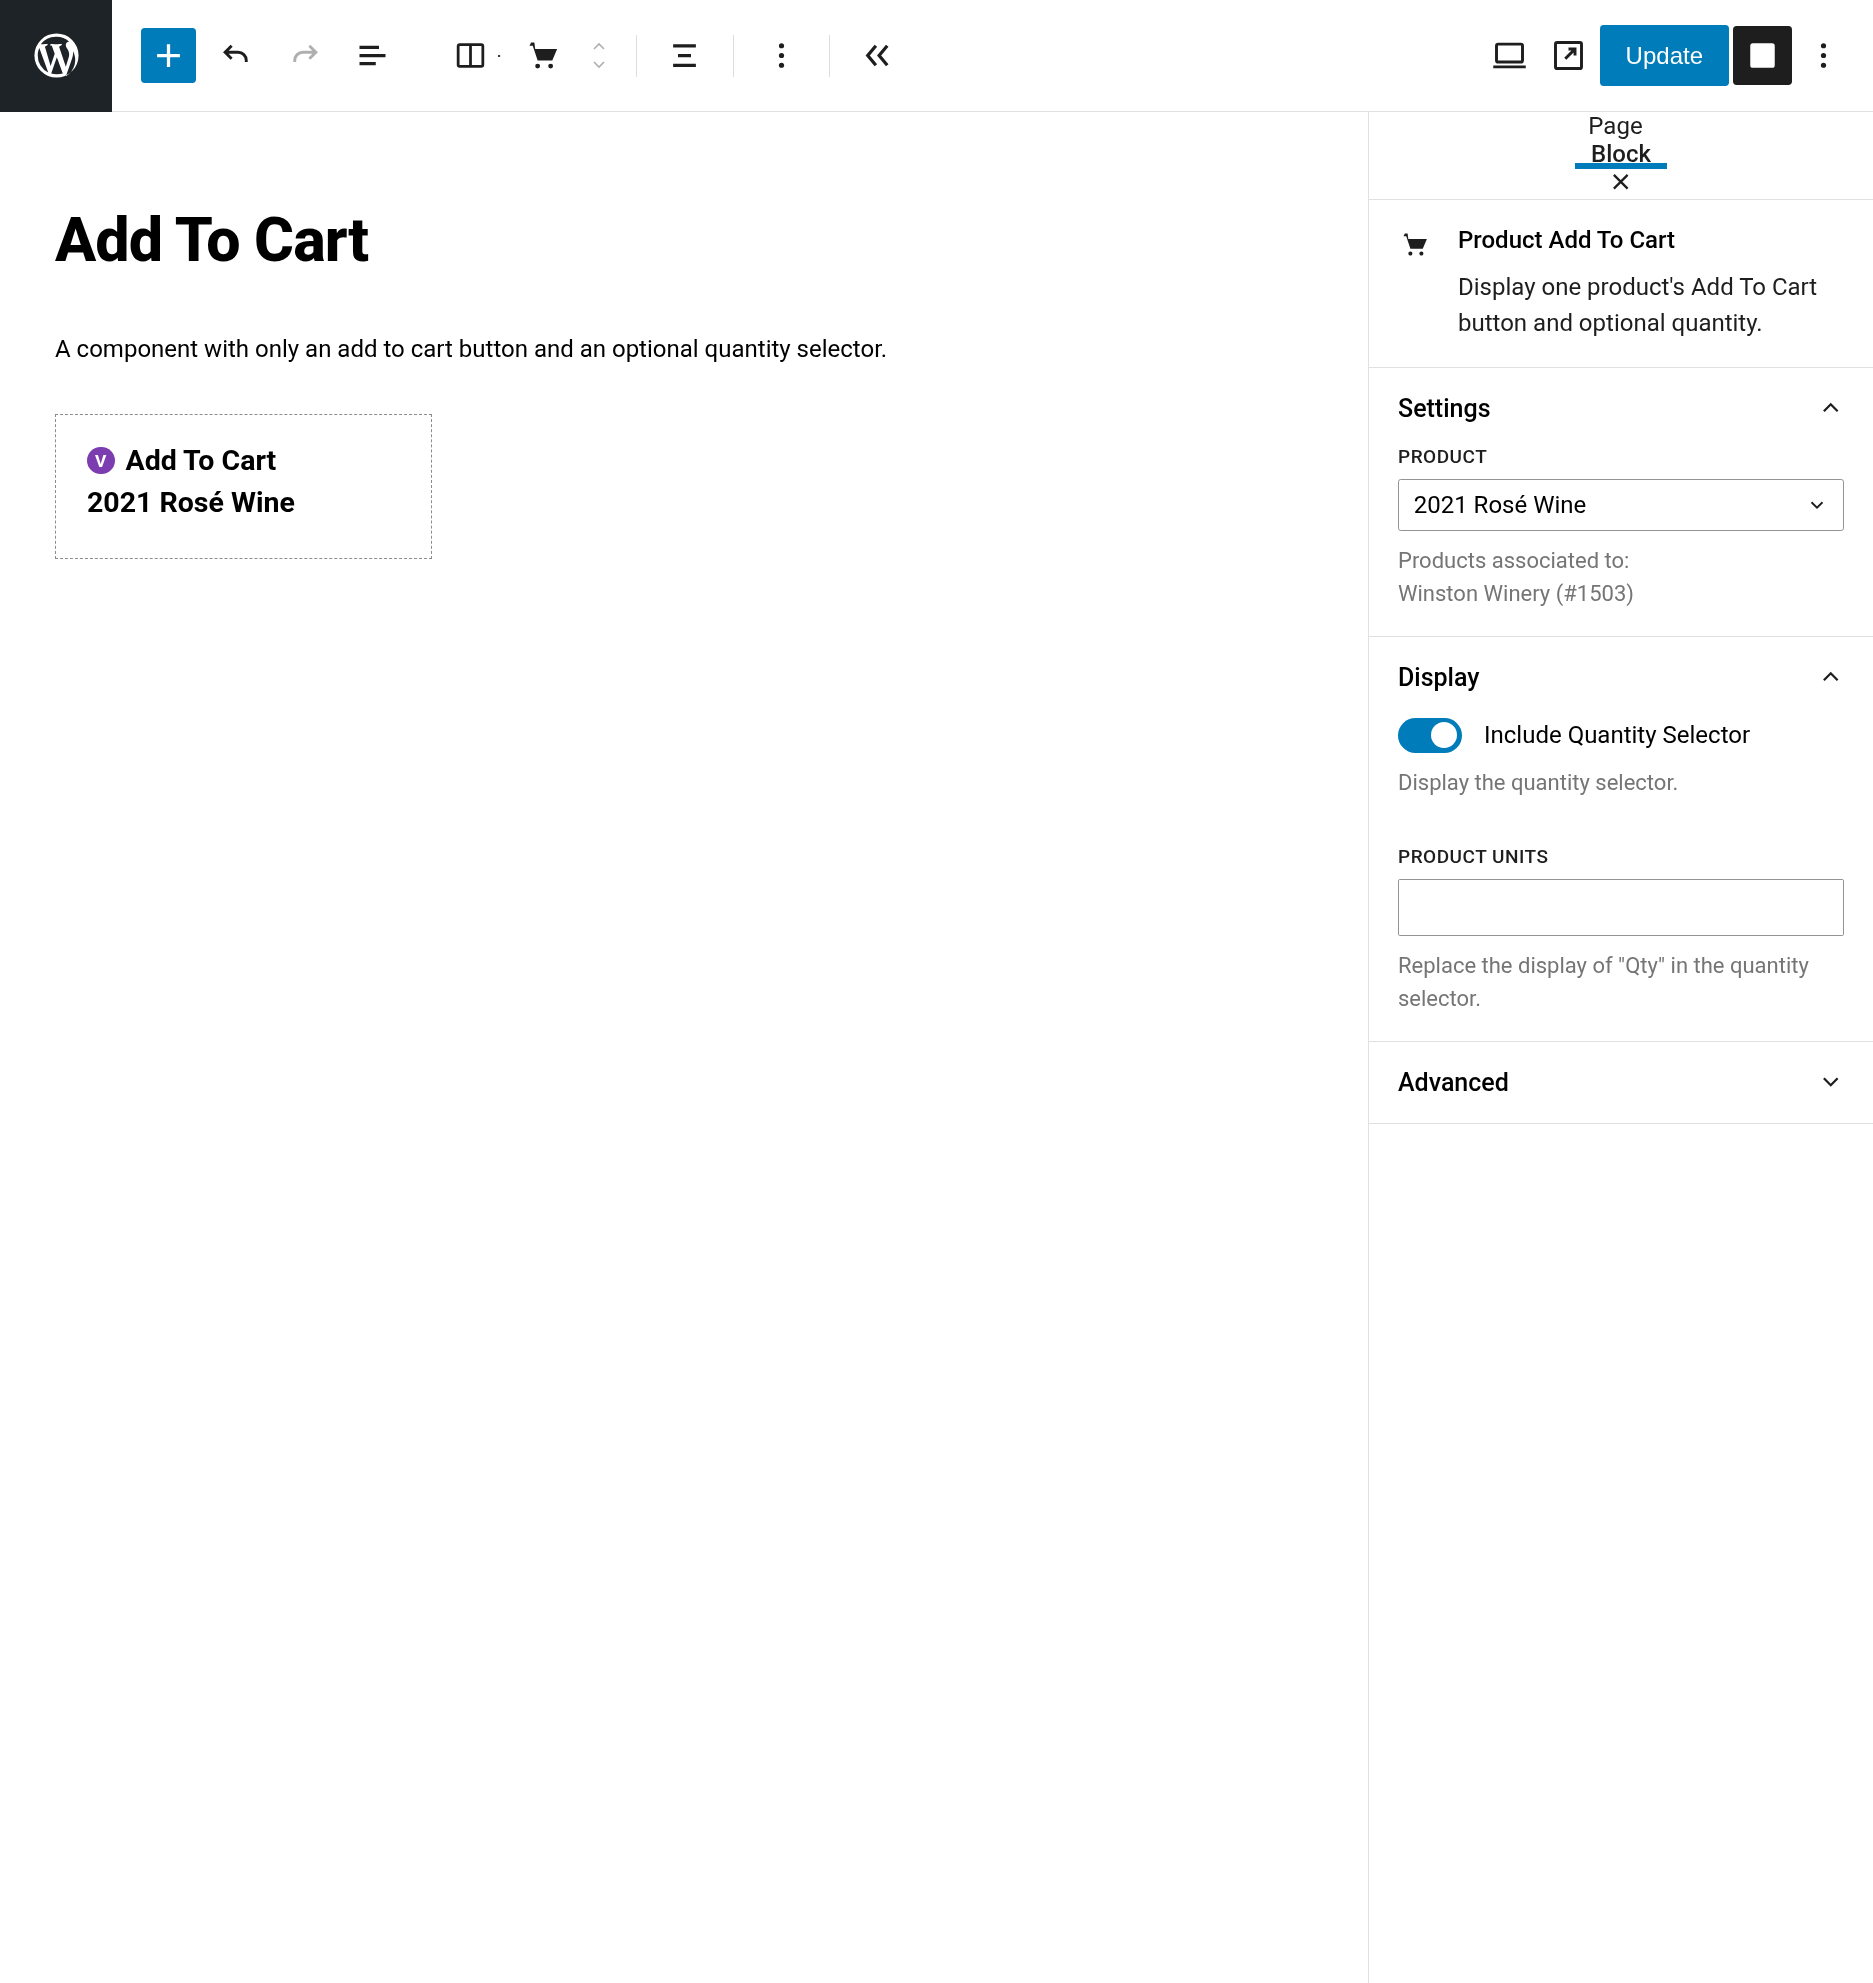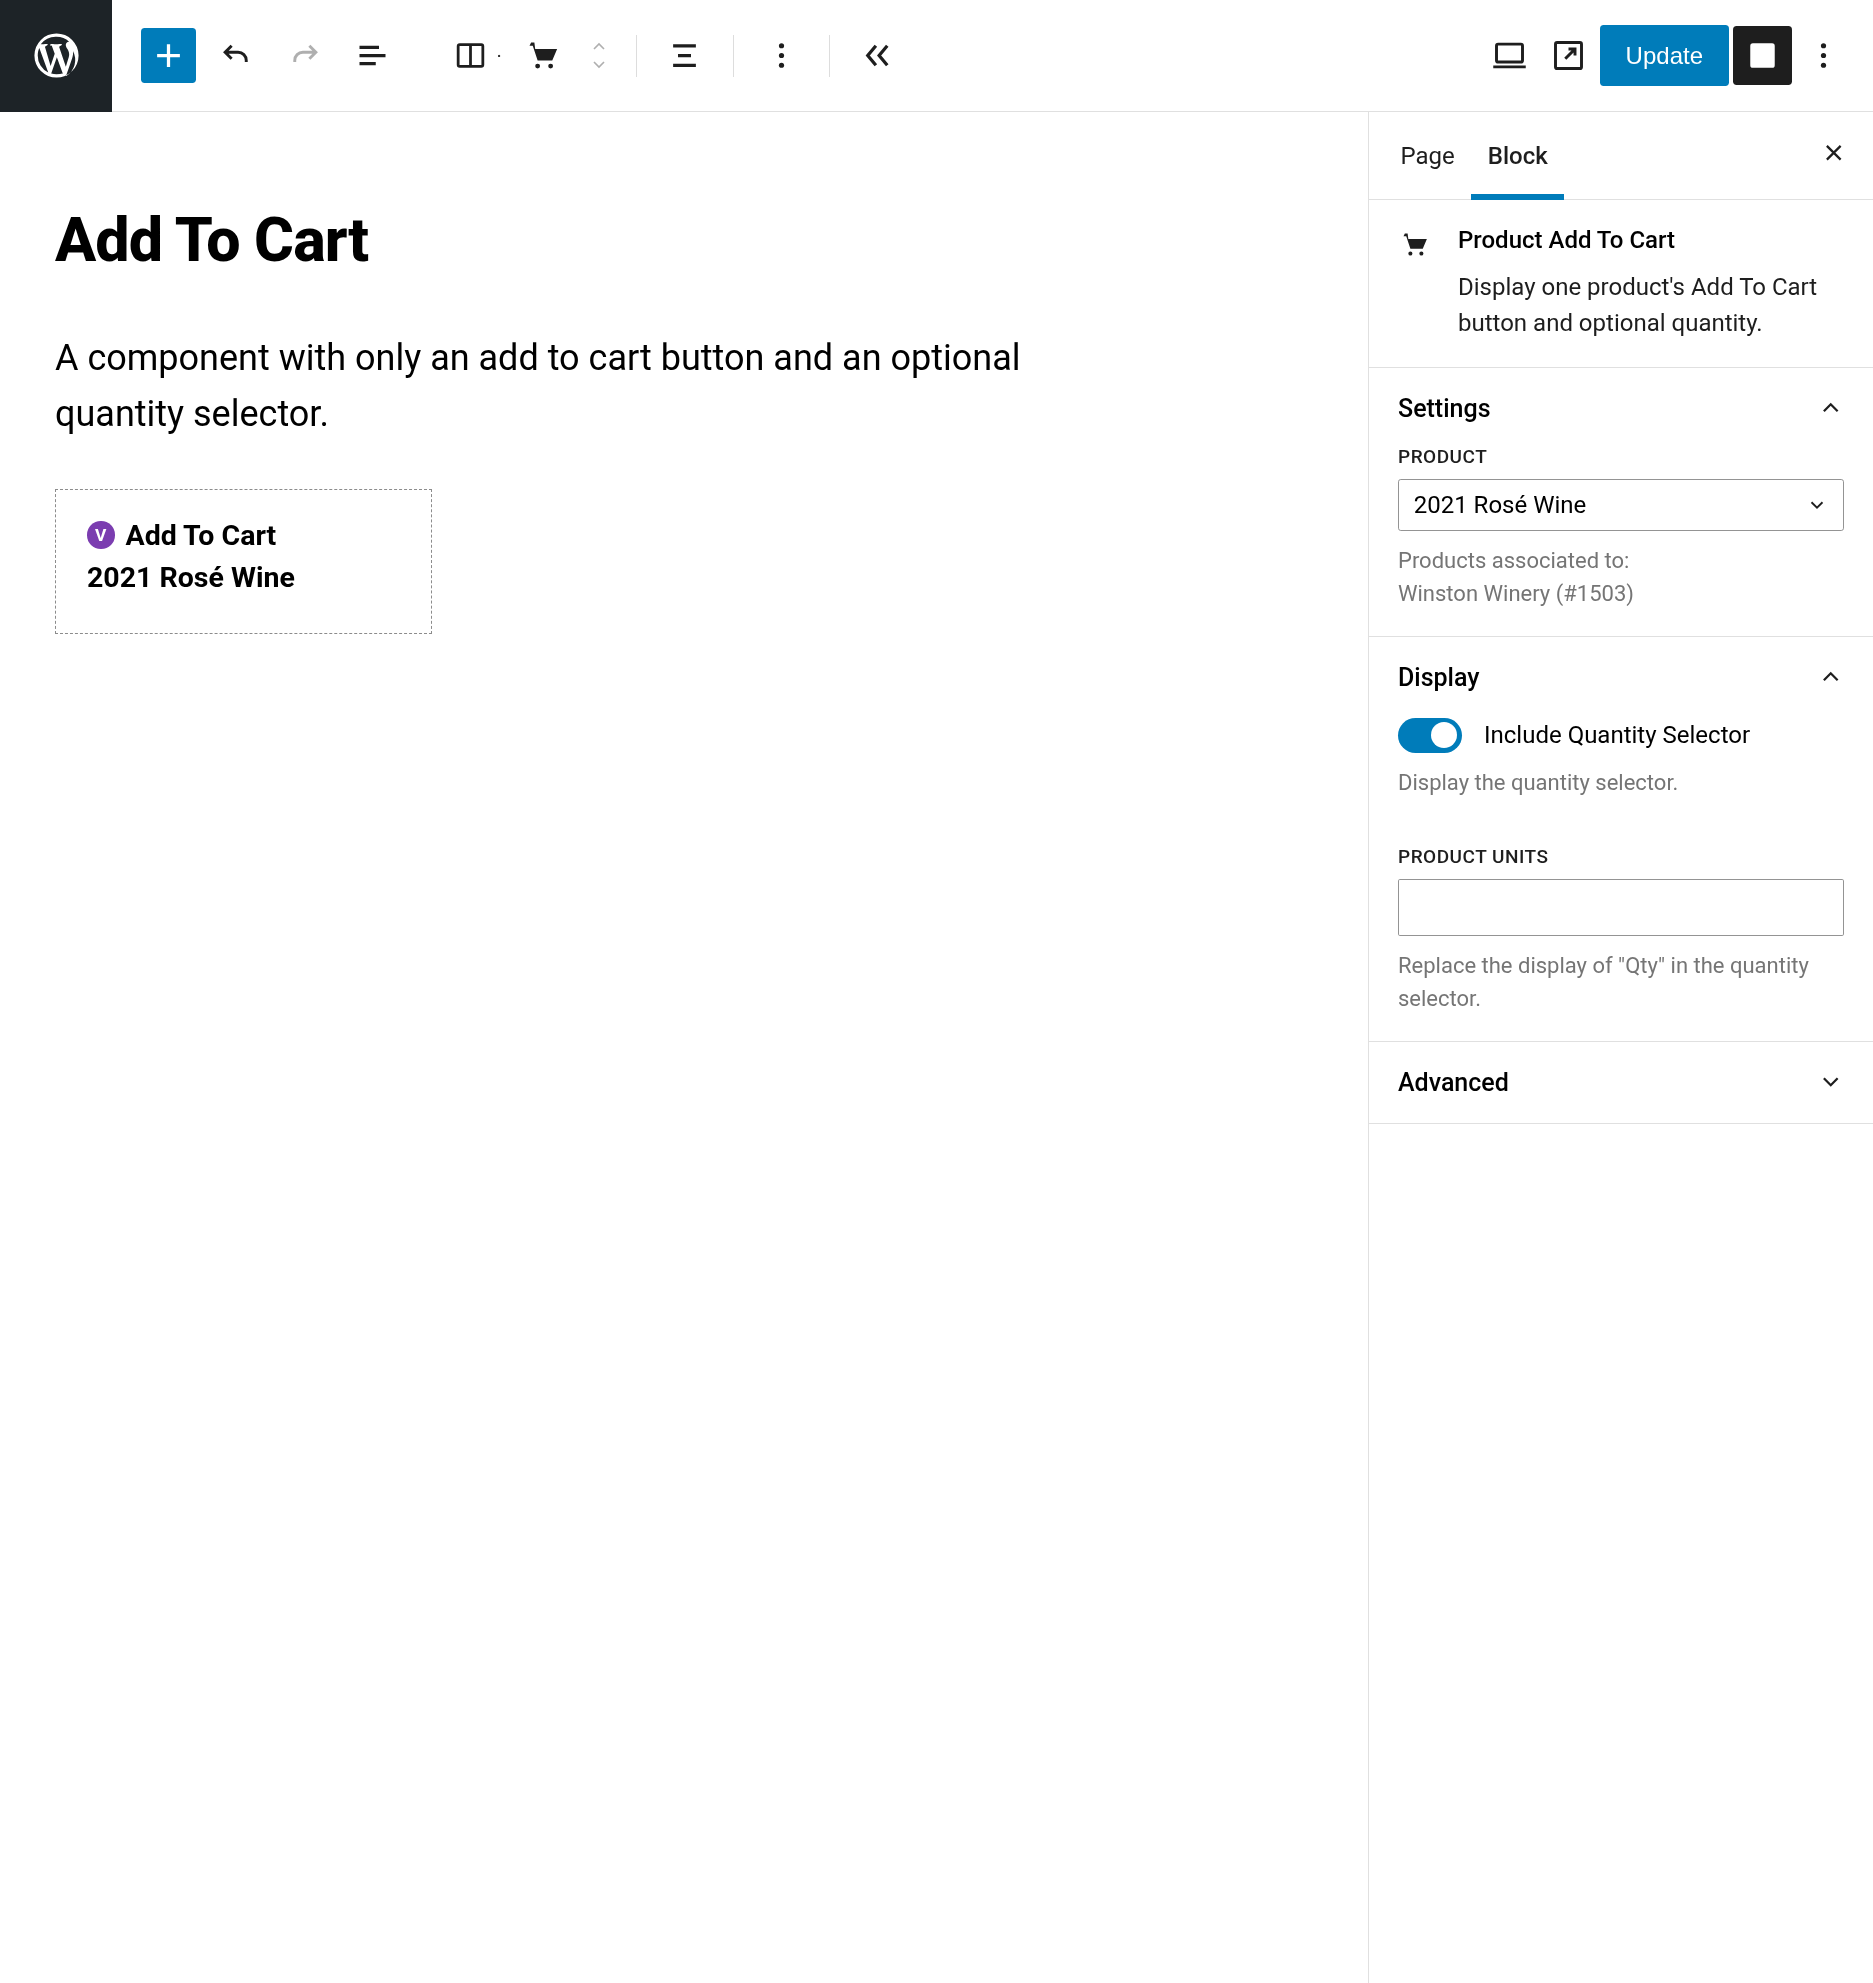--- a/index.html
+++ b/index.html
@@ -84,21 +84,21 @@
     flex: 1;
     padding: 92px 55px;
   }
   .page-title {
     font-size: 61px;
     font-weight: 800;
     margin-bottom: 55px;
     letter-spacing: -0.9px;
   }
   .page-desc {
-    font-size: 36px;
+    font-size: 24px;
     line-height: 1.55;
     margin-bottom: 46px;
     max-width: 1102px;
   }
   .row { display: flex; gap: 18.4px; align-items:flex-start; }
   .block-placeholder {
     border: 1.8px dashed #8c8c8c;
     padding: 29px 31px 39px;
     width: 377px;
     flex-shrink: 0;
@@ -126,20 +126,21 @@
     display: flex;
     flex-direction: column;
     font-size: 24px;
   }
   .sb-tabs {
     display: flex;
     align-items: center;
     border-bottom: 0.9px solid #e0e0e0;
     height: 88px;
     padding: 0 26px;
+    flex-direction: column;
   }
   .sb-tab { padding: 0 16.5px; height:100%; display:flex; align-items:center; color:#1e1e1e; cursor:pointer; position:relative; }
   .sb-tab:first-child { padding-left: 5.5px; }
   .sb-tab.active { font-weight: 500; }
   .sb-tab.active::after {
     content:''; position:absolute; left:0; right:0; bottom:-0.9px; height:5.5px; background:#007cba;
   }
   .sb-tabs .spacer { flex:1; }
   .sb-close { cursor:pointer; }
   

